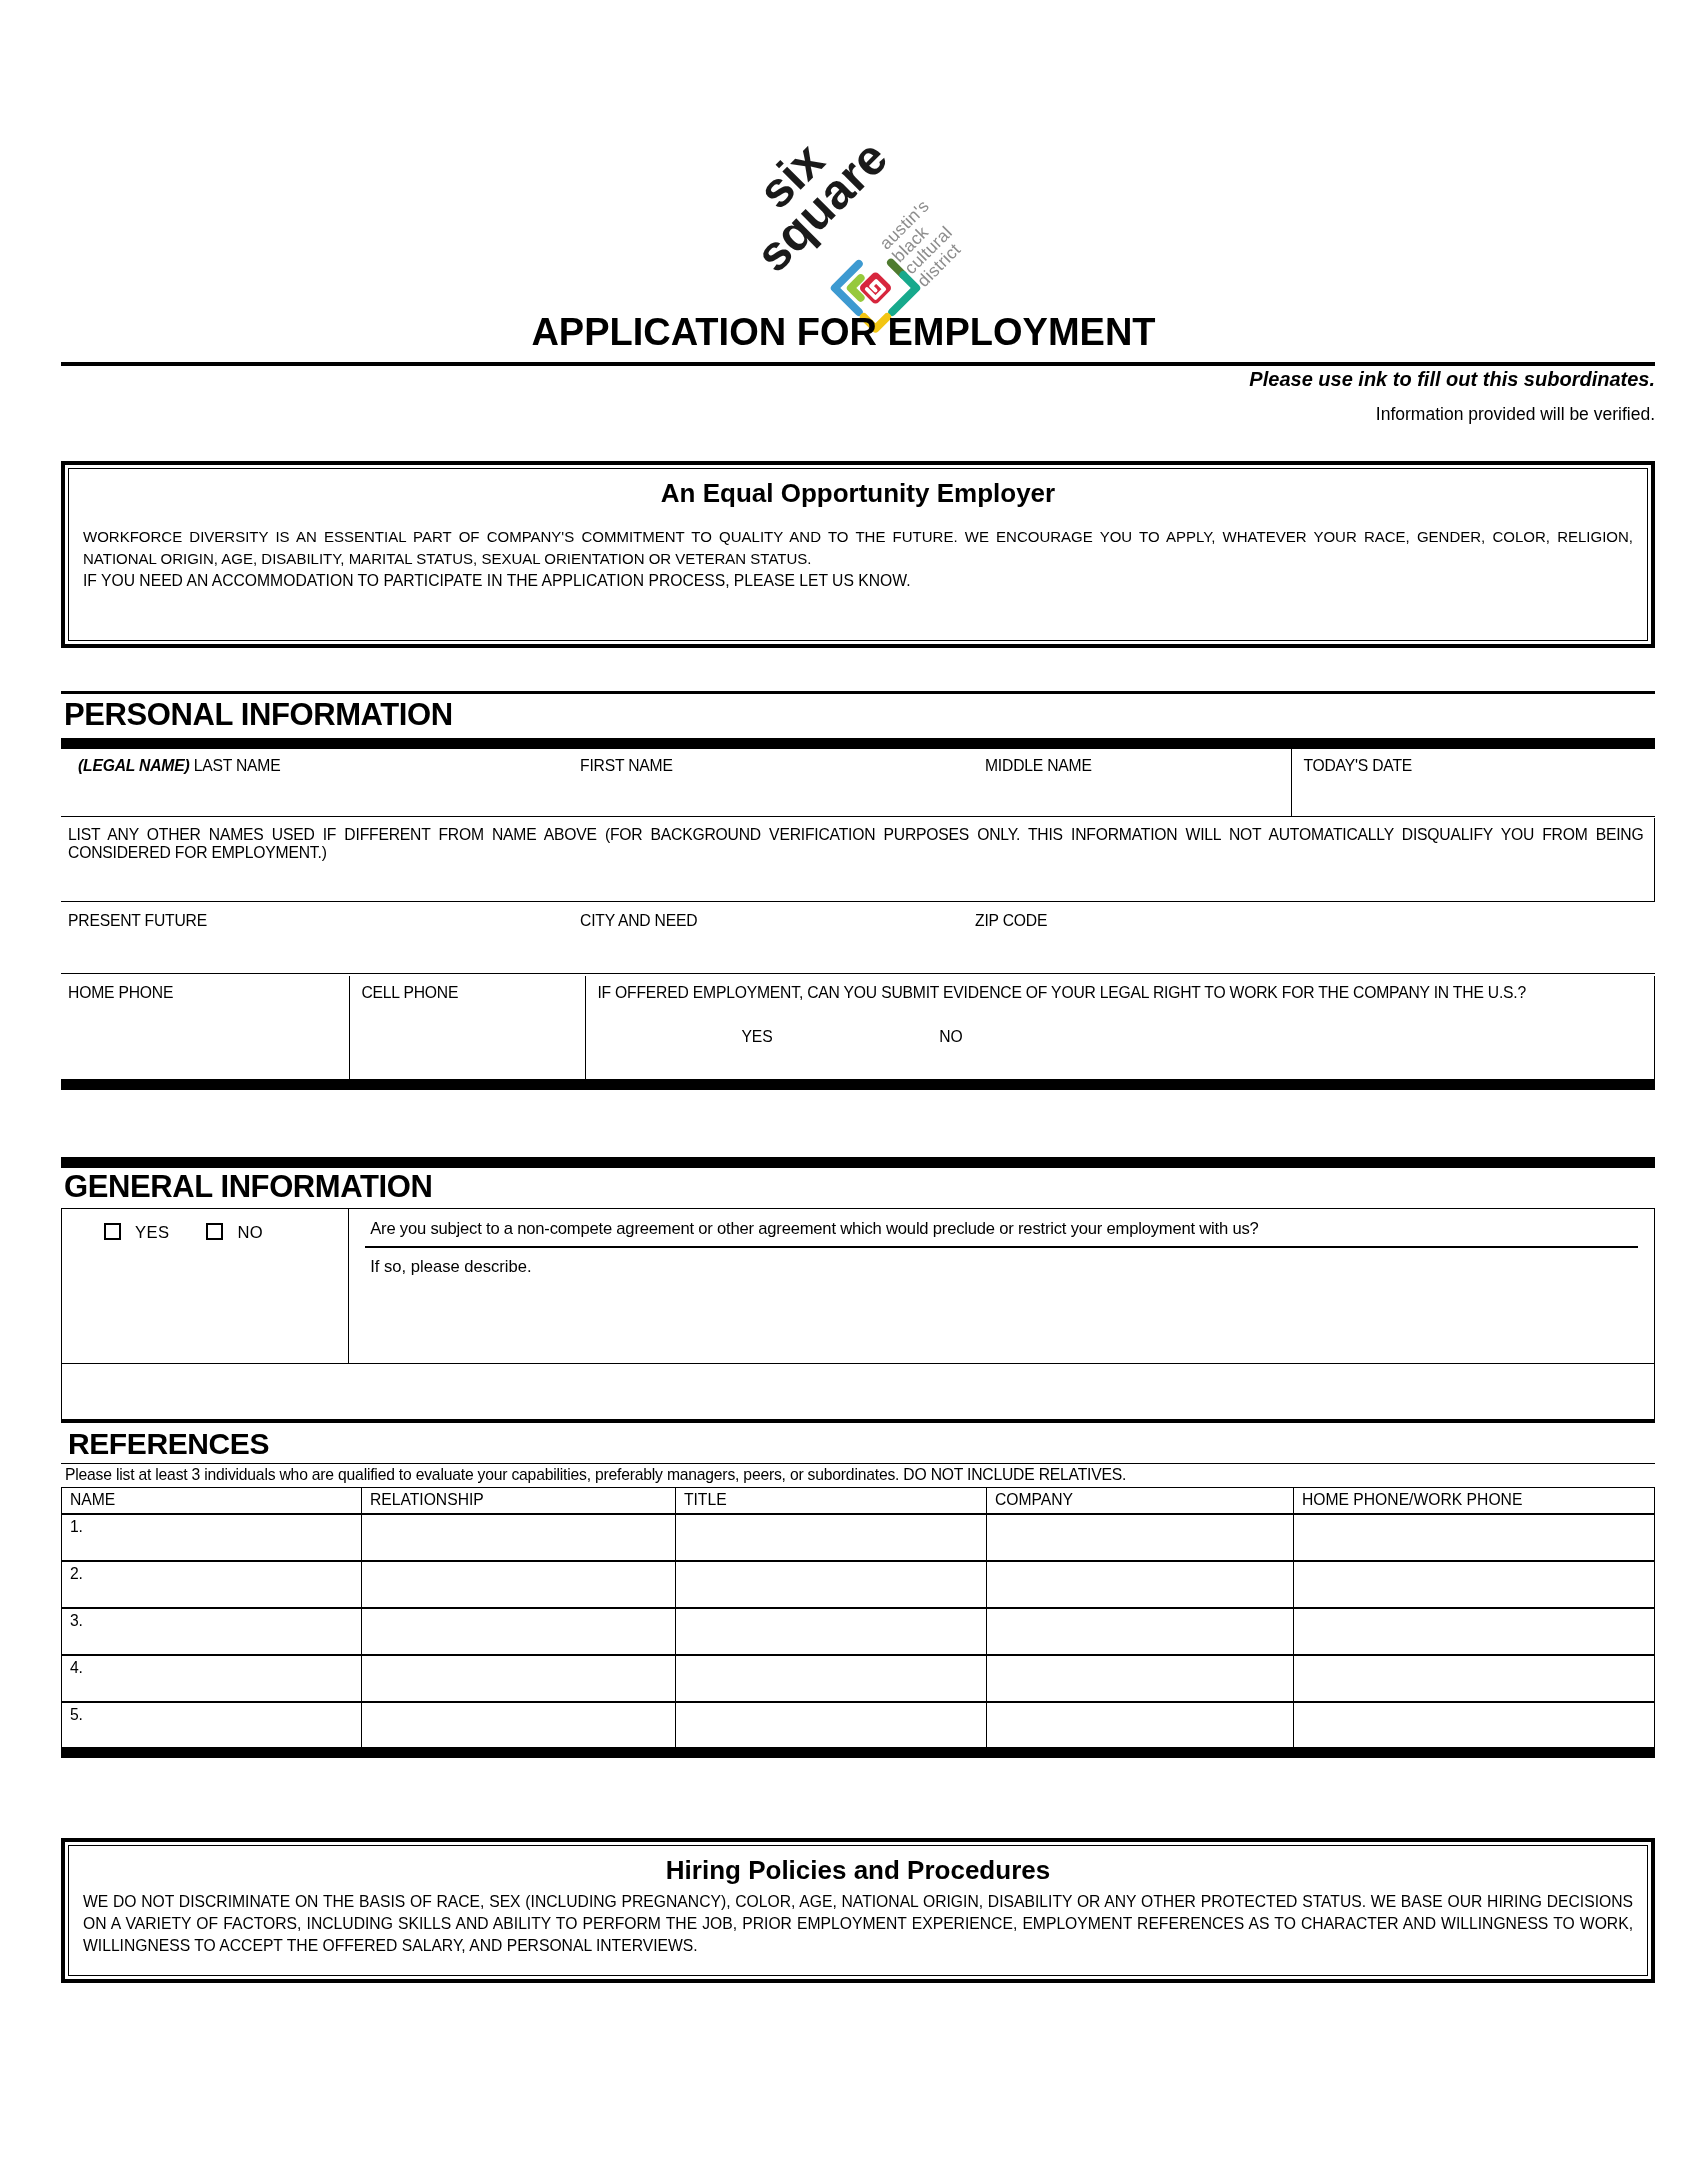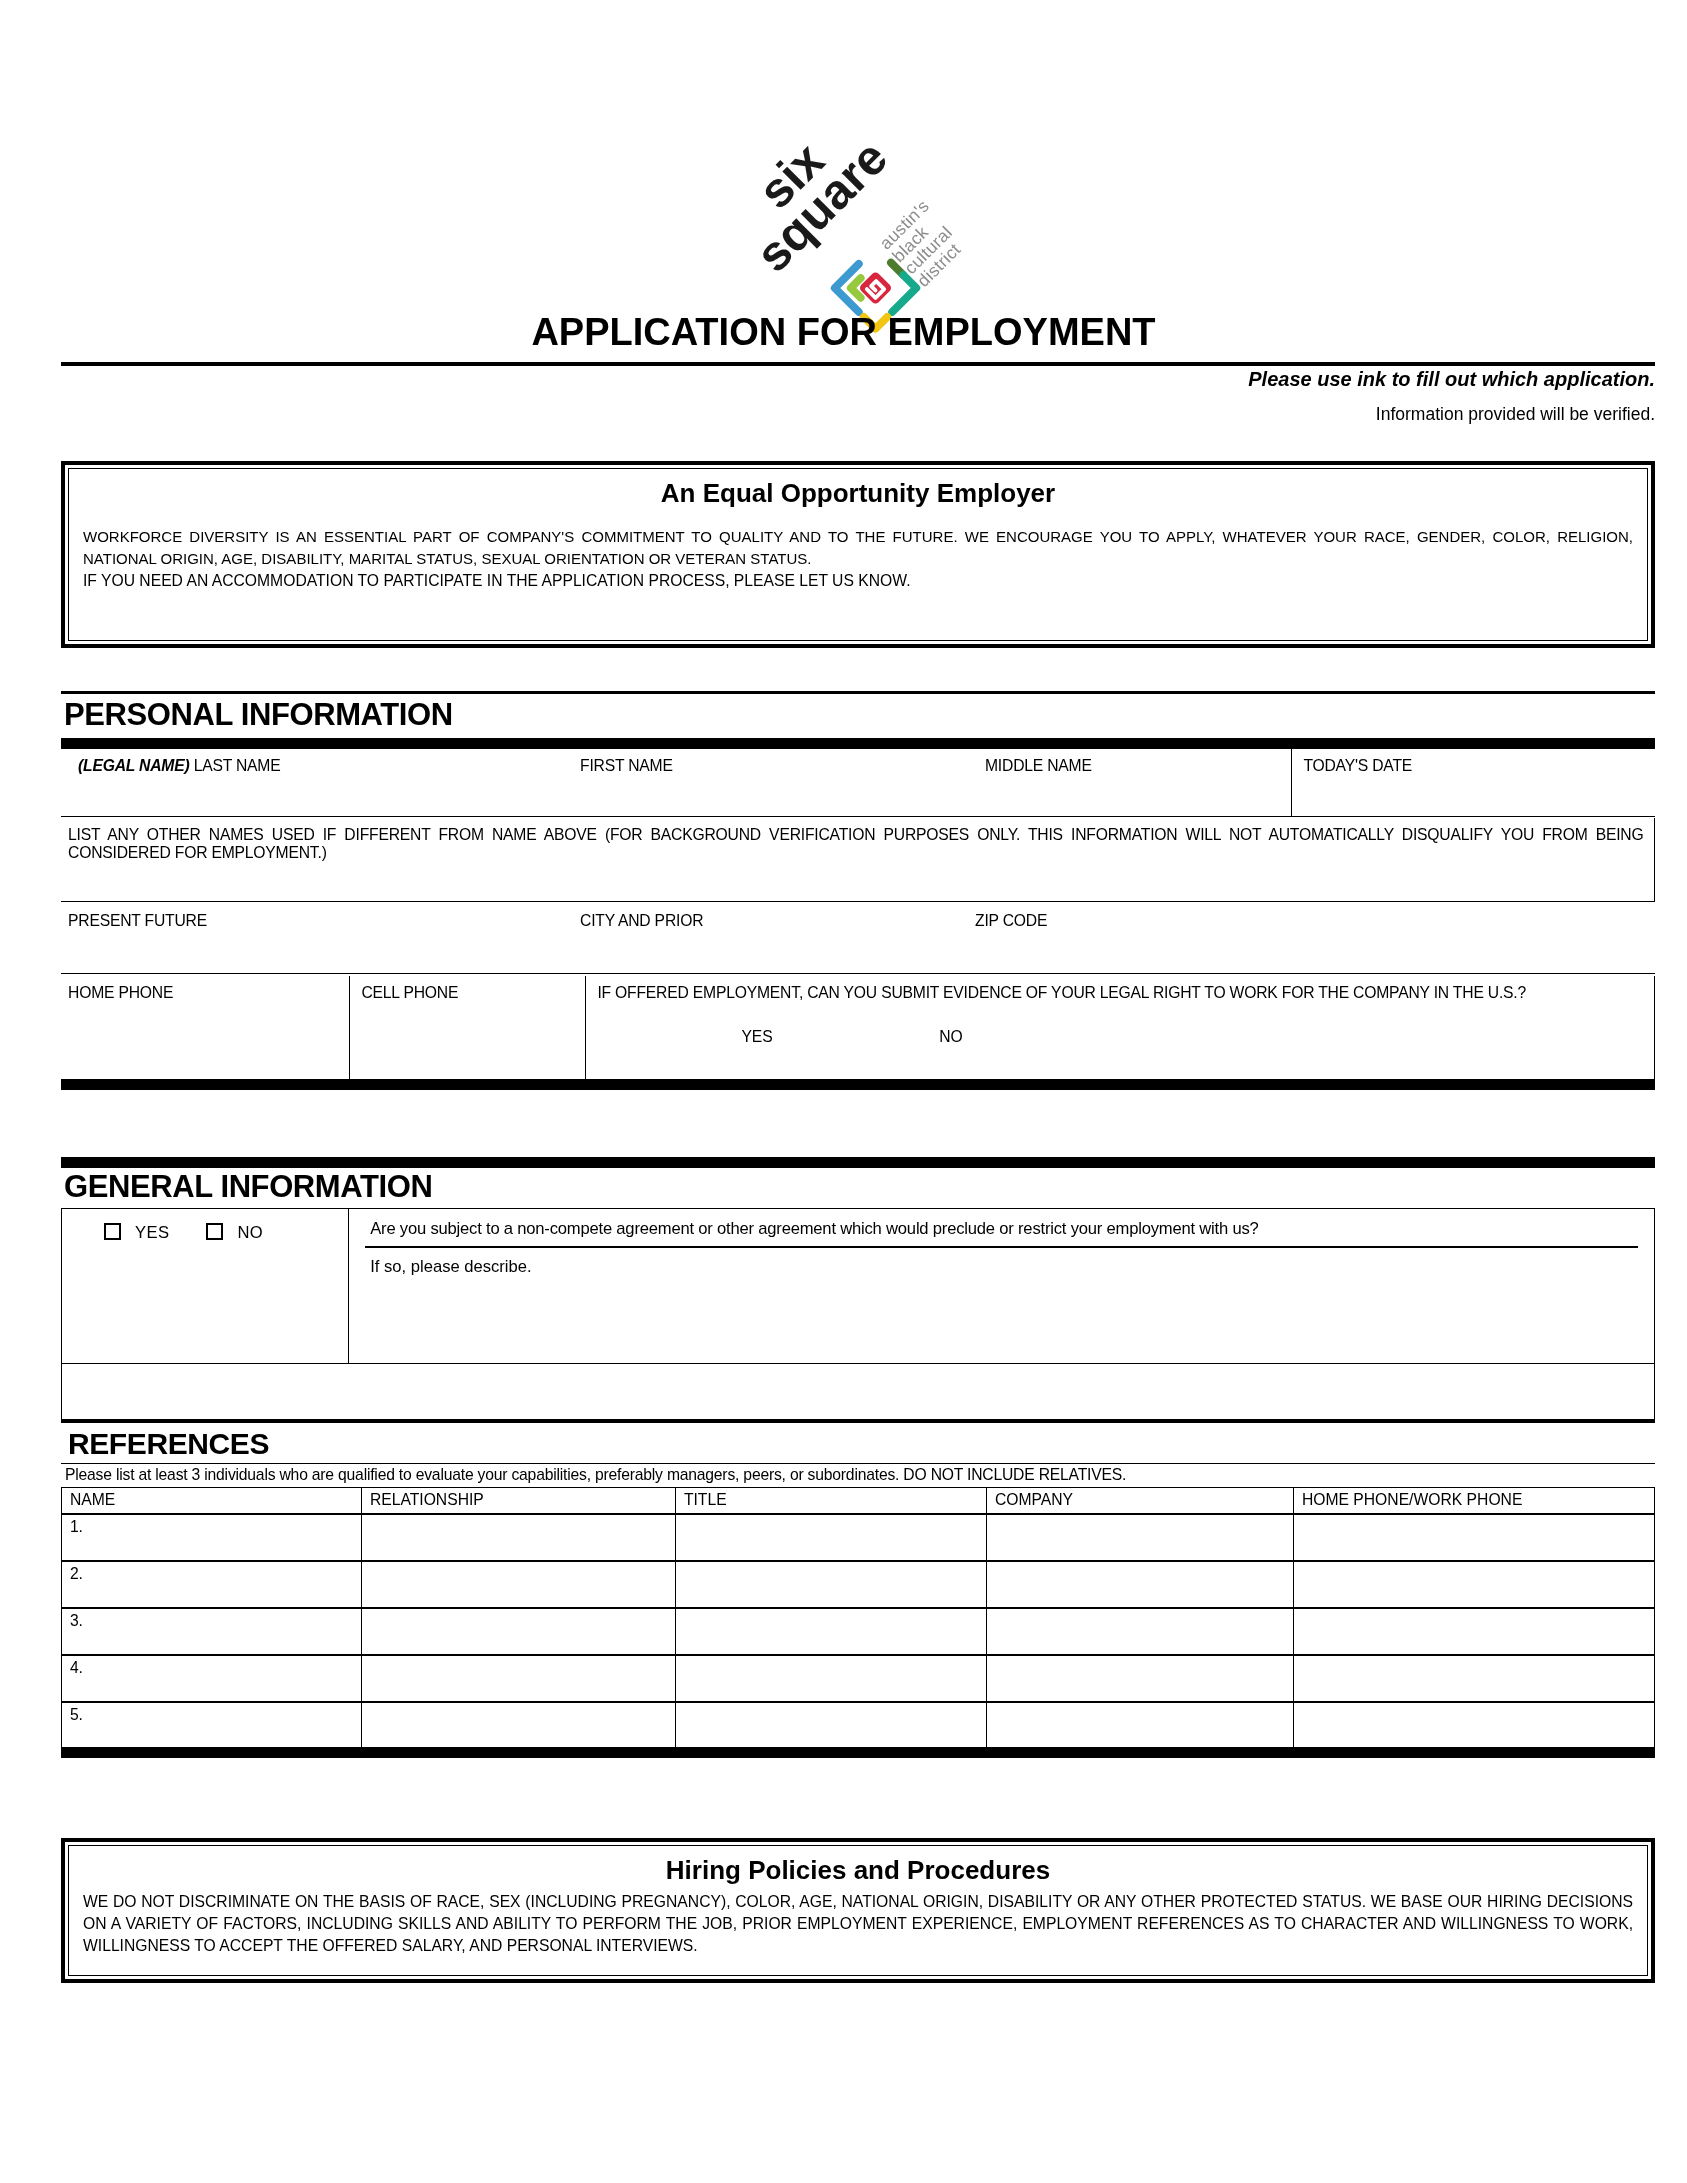--- a/index.html
+++ b/index.html
@@ -115,21 +115,21 @@
         <path d="M 12 -33 L 33 -33 L 33 6" stroke="#17A98C" stroke-width="9"></path>
         <path d="M 33 14 L 33 33 L 14 33" stroke="#F2C513" stroke-width="9"></path>
         <rect x="-14" y="-14" width="28" height="28" rx="5" fill="#D7263D" stroke="none"></rect>
         <path d="M -6 8 L 8 8 L 8 -6 L -5 -6 L -5 2 L 2 2" stroke="#ffffff" stroke-width="4.5"></path>
       </g>
     </svg>
   </div>
 
   <div class="title">APPLICATION FOR EMPLOYMENT</div>
   <div class="hline title-rule"></div>
-  <div class="ink-note">Please use ink to fill out which application.</div>
+  <div class="ink-note">Please use ink to fill out this subordinates.</div>
   <div class="verify-note">Information provided will be verified.</div>
 
   <div class="dbox eoe-box">
     <div class="dbox-inner">
       <div class="box-heading">An Equal Opportunity Employer</div>
       <div class="box-body">WORKFORCE DIVERSITY IS AN ESSENTIAL PART OF COMPANY'S COMMITMENT TO QUALITY AND TO THE FUTURE.  WE ENCOURAGE YOU TO APPLY, WHATEVER YOUR RACE, GENDER, COLOR, RELIGION, NATIONAL ORIGIN, AGE, DISABILITY, MARITAL STATUS, SEXUAL ORIENTATION OR VETERAN STATUS.</div>
       <div class="box-body2">IF YOU NEED AN ACCOMMODATION TO PARTICIPATE IN THE APPLICATION PROCESS, PLEASE LET US KNOW.</div>
     </div>
   </div>
 
@@ -143,21 +143,21 @@
     <span class="lbl flbl" style="left:924px;">MIDDLE NAME</span>
     <div class="col-right">
       <span class="lbl">TODAY'S DATE</span>
     </div>
   </div>
 
   <div class="pi-row lbl" style="top:818px;height:84px;border-bottom:1.7px solid #000;border-right:1.7px solid #000;padding:7.9px 10.5px 0 7px;text-align:justify;">LIST ANY OTHER NAMES USED IF DIFFERENT FROM NAME ABOVE (FOR BACKGROUND VERIFICATION PURPOSES ONLY.  THIS INFORMATION WILL NOT AUTOMATICALLY DISQUALIFY YOU FROM BEING CONSIDERED FOR EMPLOYMENT.)</div>
 
   <div class="pi-row" style="top:904px;height:70px;border-bottom:1.7px solid #000;">
     <span class="lbl flbl" style="left:7px;">PRESENT FUTURE</span>
-    <span class="lbl flbl" style="left:519px;">CITY AND PRIOR</span>
+    <span class="lbl flbl" style="left:519px;">CITY AND NEED</span>
     <span class="lbl flbl" style="left:914px;">ZIP CODE</span>
   </div>
 
   <div class="pi-row" style="top:976px;height:103px;border-right:1.7px solid #000;">
     <span class="lbl flbl" style="left:7px;">HOME PHONE</span>
     <div class="vcell" style="left:288px;width:236px;">
       <span class="lbl">CELL PHONE</span>
     </div>
     <div class="vcell" style="left:524px;right:0;">
       <div class="lbl">IF OFFERED EMPLOYMENT, CAN YOU SUBMIT EVIDENCE OF YOUR LEGAL RIGHT TO WORK FOR THE COMPANY IN THE U.S.?</div>

